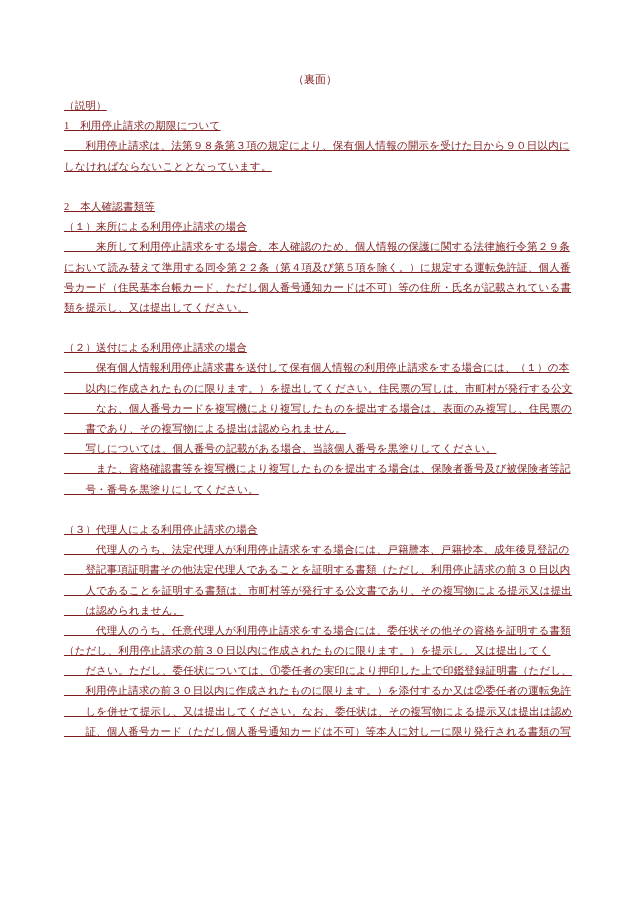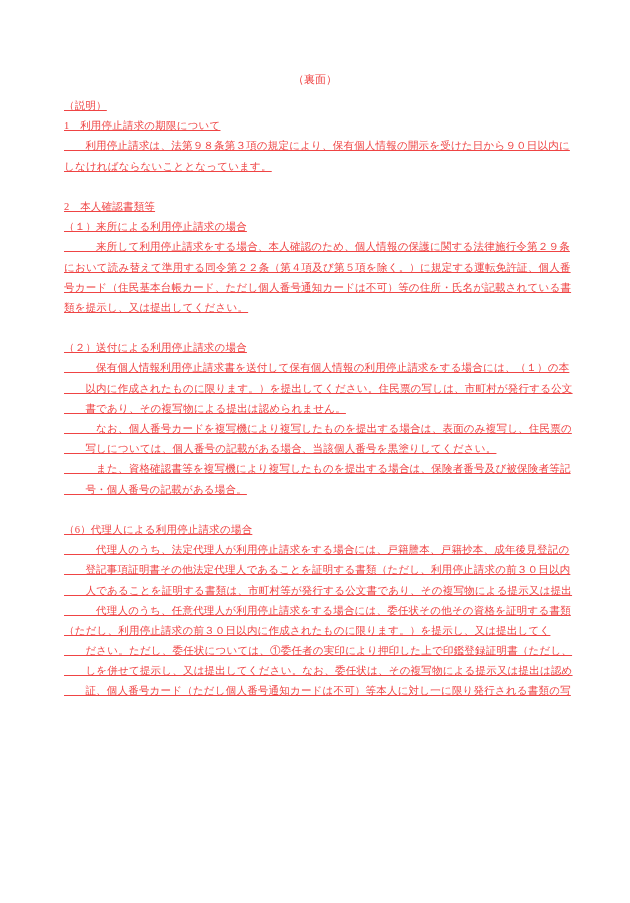--- a/index.html
+++ b/index.html
@@ -7,21 +7,21 @@
     padding: 0;
     background: #ffffff;
   }
   .page {
     position: relative;
     width: 630px;
     height: 903px;
     background: #ffffff;
     overflow: hidden;
     font-family: "Liberation Serif", "DejaVu Serif", serif;
-    color: #ef4444;
+    color: #7f1d1d;
   }
   .side-label {
     position: absolute;
     top: 72px;
     left: 0;
     width: 100%;
     text-align: center;
     font-size: 11px;
     line-height: 14px;
     white-space: pre;
@@ -55,29 +55,31 @@
       <div class="doc-line">2　本人確認書類等</div>
       <div class="doc-line">（１）来所による利用停止請求の場合</div>
       <div class="doc-line">　　　来所して利用停止請求をする場合、本人確認のため、個人情報の保護に関する法律施行令第２９条</div>
       <div class="doc-line">において読み替えて準用する同令第２２条（第４項及び第５項を除く。）に規定する運転免許証、個人番</div>
       <div class="doc-line">号カード（住民基本台帳カード、ただし個人番号通知カードは不可）等の住所・氏名が記載されている書</div>
       <div class="doc-line">類を提示し、又は提出してください。</div>
       <div class="doc-line"></div>
       <div class="doc-line">（２）送付による利用停止請求の場合</div>
       <div class="doc-line">　　　保有個人情報利用停止請求書を送付して保有個人情報の利用停止請求をする場合には、（１）の本</div>
       <div class="doc-line">　　以内に作成されたものに限ります。）を提出してください。住民票の写しは、市町村が発行する公文</div>
+      <div class="doc-line">　　　なお、個人番号カードを複写機により複写したものを提出する場合は、表面のみ複写し、住民票の</div>
       <div class="doc-line">　　書であり、その複写物による提出は認められません。</div>
-      <div class="doc-line">　　　なお、個人番号カードを複写機により複写したものを提出する場合は、表面のみ複写し、住民票の</div>
       <div class="doc-line">　　写しについては、個人番号の記載がある場合、当該個人番号を黒塗りしてください。</div>
       <div class="doc-line">　　　また、資格確認書等を複写機により複写したものを提出する場合は、保険者番号及び被保険者等記</div>
-      <div class="doc-line">　　号・個人番号の記載がある場合。</div>
+      <div class="doc-line">　　号・番号を黒塗りにしてください。</div>
       <div class="doc-line"></div>
-      <div class="doc-line">（6）代理人による利用停止請求の場合</div>
+      <div class="doc-line">（３）代理人による利用停止請求の場合</div>
       <div class="doc-line">　　　代理人のうち、法定代理人が利用停止請求をする場合には、戸籍謄本、戸籍抄本、成年後見登記の</div>
       <div class="doc-line">　　登記事項証明書その他法定代理人であることを証明する書類（ただし、利用停止請求の前３０日以内</div>
       <div class="doc-line">　　人であることを証明する書類は、市町村等が発行する公文書であり、その複写物による提示又は提出</div>
+      <div class="doc-line">　　は認められません。</div>
       <div class="doc-line">　　　代理人のうち、任意代理人が利用停止請求をする場合には、委任状その他その資格を証明する書類</div>
       <div class="doc-line">（ただし、利用停止請求の前３０日以内に作成されたものに限ります。）を提示し、又は提出してく</div>
       <div class="doc-line">　　ださい。ただし、委任状については、①委任者の実印により押印した上で印鑑登録証明書（ただし、</div>
+      <div class="doc-line">　　利用停止請求の前３０日以内に作成されたものに限ります。）を添付するか又は②委任者の運転免許</div>
       <div class="doc-line">　　しを併せて提示し、又は提出してください。なお、委任状は、その複写物による提示又は提出は認め</div>
       <div class="doc-line">　　証、個人番号カード（ただし個人番号通知カードは不可）等本人に対し一に限り発行される書類の写</div>
     </div>
 </div>
 
 </body></html>

